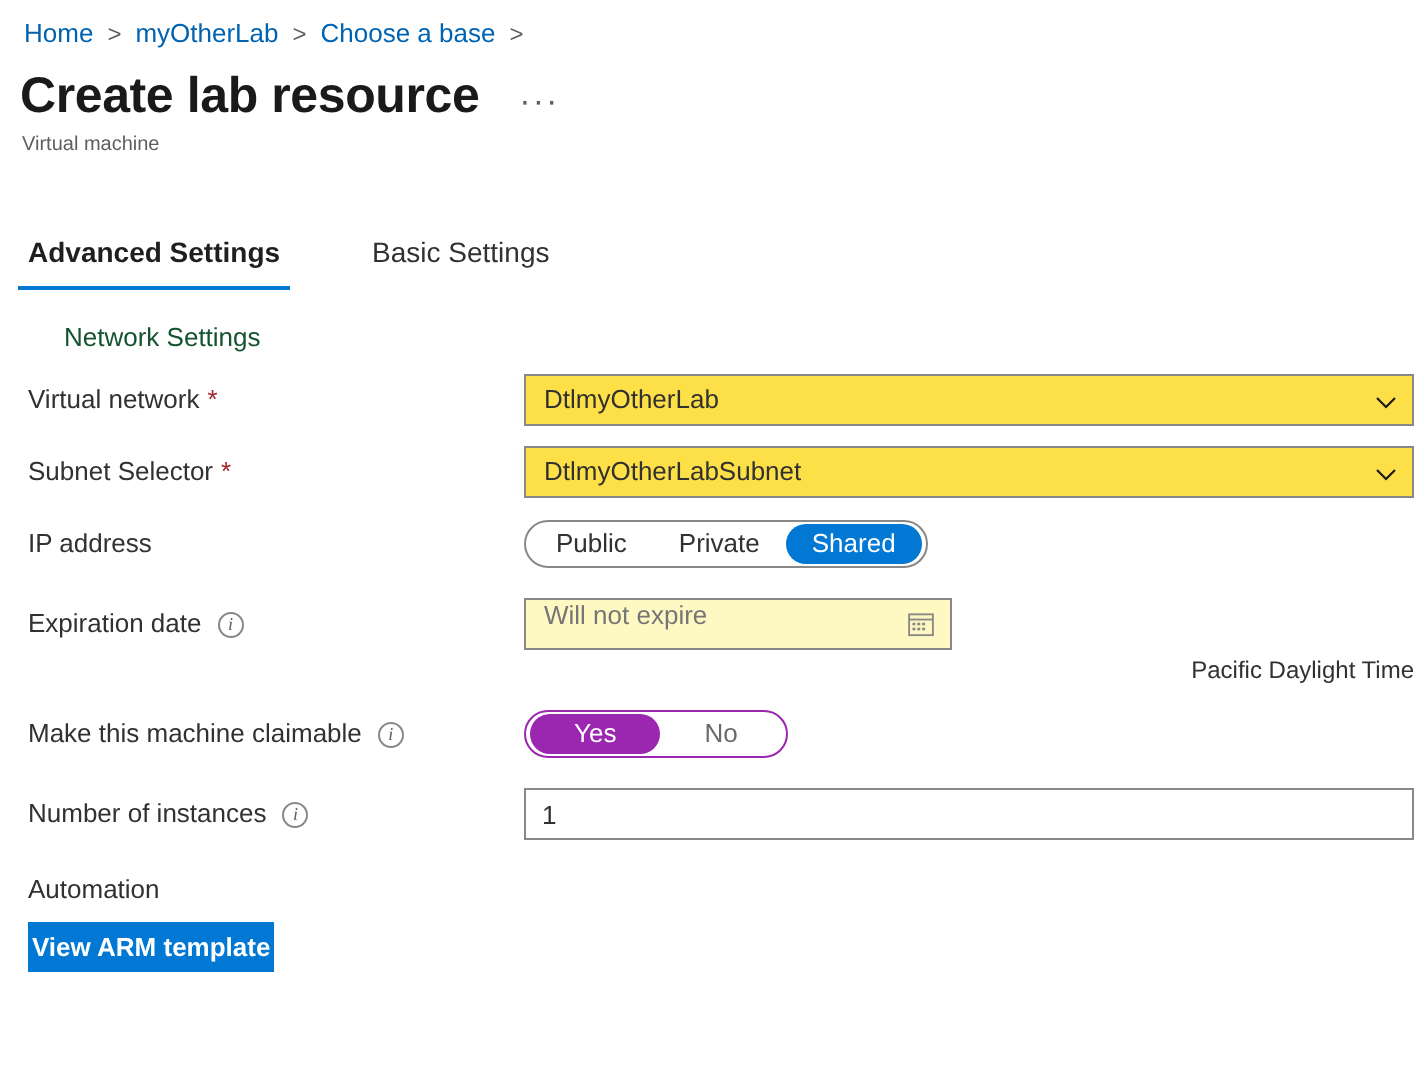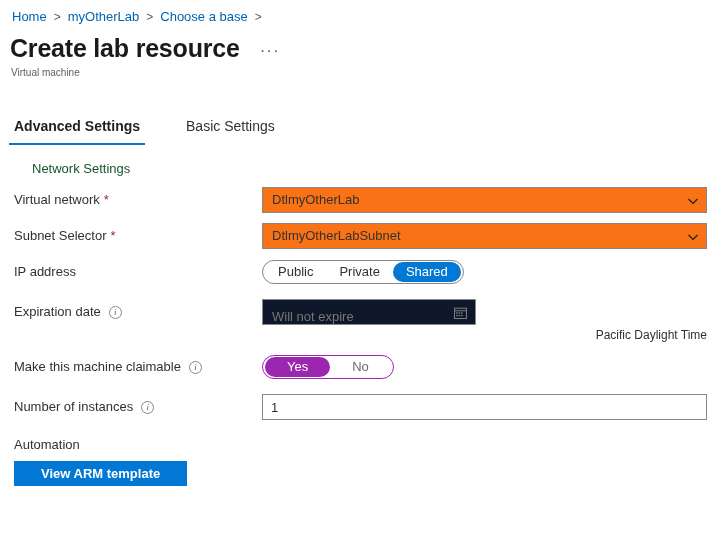--- a/index.html
+++ b/index.html
@@ -158,21 +158,21 @@
     flex: 0 0 auto;
   }
   .row-field { flex: 1 1 auto; display: flex; align-items: center; }
 
   
   .select-box {
     position: relative;
     width: 445px;
     height: 26px;
     border: 1px solid #8a8886;
-    background: #f97316;
+    background: #fde047;
     display: flex;
     cursor: pointer;
   }
   .select-box .val {
     font-size: 13px;
     color: #323130;
     padding-left: 9px;
     line-height: 24px;
   }
   .chev {
@@ -195,23 +195,23 @@
     color: #323130;
     padding: 0 8px;
     outline: none;
   }
   .text-input::placeholder { color: #767676; opacity: 1; }
 
   .date-input {
     width: 214px;
     height: 26px;
     border: 1px solid #8a8886;
-    background: #0f172a;
-    display: flex;
-    align-items: flex-end;
+    background: #fef9c3;
+    display: flex;
+    align-items: flex-start;
     position: relative;
     cursor: text;
   }
   .date-input .ph {
     font-size: 13px;
     color: #767676;
     padding-left: 9px;
   }
   .cal-icon {
     position: absolute;
@@ -293,21 +293,21 @@
   }
   .arm-btn {
     margin-left: 14px;
     background: #0078d4;
     color: #ffffff;
     border: none;
     font-family: "Liberation Sans", sans-serif;
     font-size: 13px;
     font-weight: 700;
     height: 25px;
-    padding: 0 27px;
+    padding: 0 2px;
     cursor: pointer;
   }
 </style>
 </head>
 <body>
 
 <div class="breadcrumb">
   <a class="crumb-link">Home</a>
   <span class="crumb-sep">&gt;</span>
   <a class="crumb-link">myOtherLab</a>

